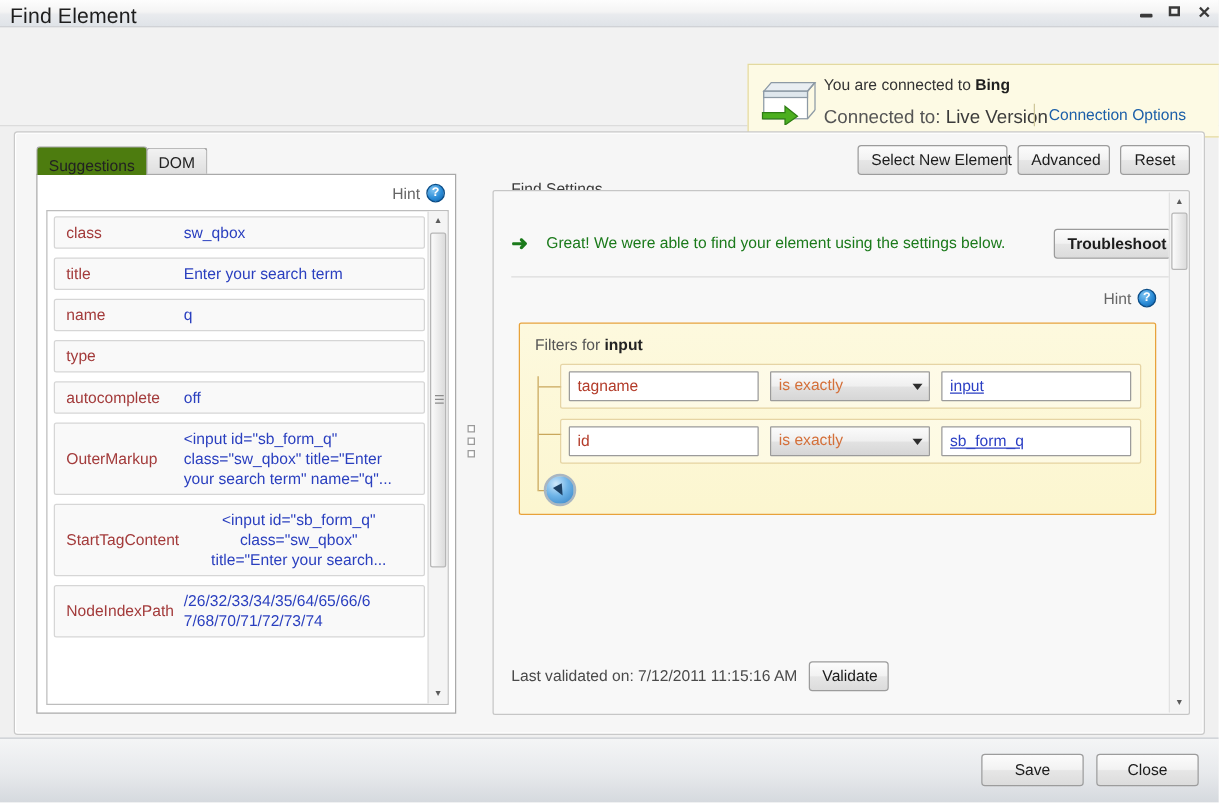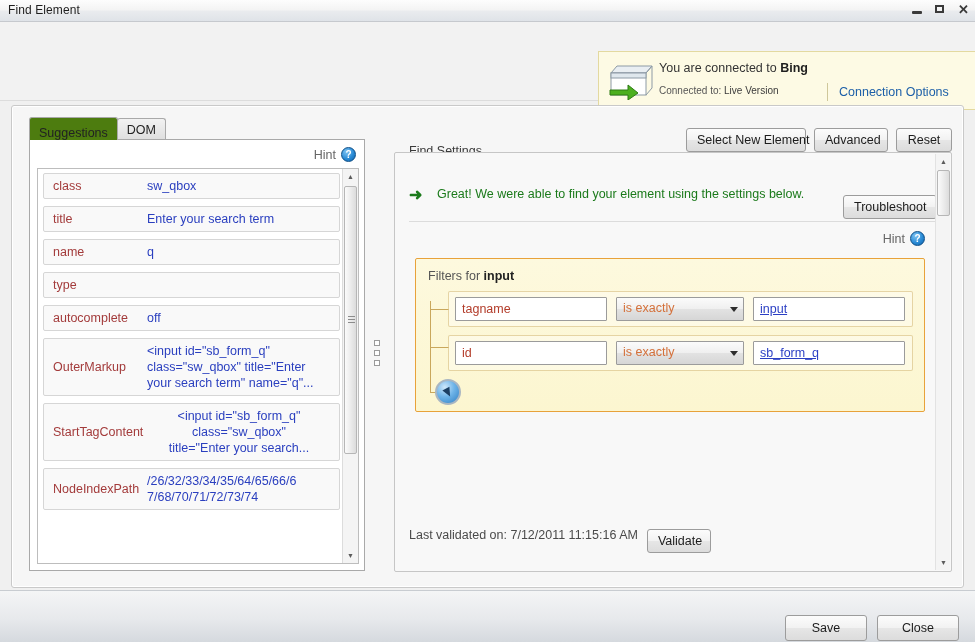--- a/index.html
+++ b/index.html
@@ -18,21 +18,21 @@
 
   
   .titlebar {
     position: absolute; left: 0; top: 0; width: 975px; height: 22px;
     background: linear-gradient(to bottom, #fdfdfd 0%, #f4f4f4 45%, #e9ebee 55%, #dfe3e8 100%);
     border-bottom: 1px solid #c6c9ce;
     box-sizing: border-box;
   }
   .title-text {
     position: absolute; left: 8px; top: 3px;
-    font-size: 12px; color: #1e1e1e; letter-spacing: .1px;
+    font-size: 17px; color: #1e1e1e; letter-spacing: .1px;
   }
   .wincontrols { position: absolute; right: 4px; top: 3px; display: flex; gap: 8px; align-items: center; }
   .wc { width: 15px; height: 14px; position: relative; cursor: default; }
   .wc-min::after {
     content: ""; position: absolute; left: 2px; top: 8px; width: 10px; height: 3px;
     background: #3a3a3a; border-radius: 1px;
   }
   .wc-max::after {
     content: ""; position: absolute; left: 2px; top: 2px; width: 9px; height: 8px;
     border: 2px solid #3a3a3a; box-sizing: border-box;
@@ -62,21 +62,21 @@
     background: #fdfae4; border: 1px solid #e3d9a0; box-sizing: border-box;
   }
   .conn-icon {
     position: absolute; left: 9px; top: 10px; width: 46px; height: 38px;
   }
   .conn-line1 {
     position: absolute; left: 60px; top: 9px; font-size: 12.5px; color: #333;
   }
   .conn-line1 b { font-weight: bold; color: #1f1f1f; }
   .conn-line2 {
-    position: absolute; left: 60px; top: 33px; font-size: 10px; color: #555;
+    position: absolute; left: 60px; top: 33px; font-size: 15px; color: #555;
   }
   .conn-line2 .lv { color: #3b3b3b; }
   .conn-sep {
     position: absolute; left: 228px; top: 31px; width: 1px; height: 18px; background: #cfc79a;
   }
   .conn-link {
     position: absolute; left: 240px; top: 33px; font-size: 12.5px;
     color: #1c5fa8; text-decoration: none; cursor: pointer;
   }
 
@@ -166,21 +166,21 @@
     background: #fff; margin-bottom: 4px; box-sizing: border-box;
   }
 
   
   .btn {
     font-family: "Liberation Sans", sans-serif;
     font-size: 12.5px; color: #1c1c1c;
     background: linear-gradient(to bottom,#fcfcfc 0%,#f2f2f2 48%,#e6e6e6 52%,#dcdcdc 100%);
     border: 1px solid #9c9c9c; border-radius: 3px;
     padding: 0 10px; height: 24px; line-height: 22px; box-sizing: border-box;
-    cursor: pointer; white-space: nowrap; text-align: center; margin-top: 12px;
+    cursor: pointer; white-space: nowrap; text-align: center;
   }
 
   .top-btns { position: absolute; right: 11px; top: 10px; display: flex; gap: 8px; }
   .btn-select-new { width: 120px; }
   .btn-advanced { width: 74px; text-align: center; }
   .btn-reset { width: 56px; }
 
   
   .group {
     position: absolute; left: 382px; top: 46px; width: 558px; height: 420px;
@@ -193,21 +193,21 @@
   }
   .status-row {
     position: absolute; left: 14px; top: 30px; right: 14px; height: 30px;
   }
   .status-arrow {
     position: absolute; left: 0; top: 2px; font-size: 16px; color: #1b7a1b; font-weight: bold;
   }
   .status-text {
     position: absolute; left: 28px; top: 4px; font-size: 12.5px; color: #1b7a1b;
   }
-  .btn-troubleshoot { position: absolute; right: 0; top: 0; width: 94px; }
+  .btn-troubleshoot { position: absolute; right: 0; top: 0; width: 94px; font-weight: bold; }
   .group-hr {
     position: absolute; left: 14px; right: 14px; top: 68px; height: 1px; background: #dcdcdc;
   }
   .hint-row2 { position: absolute; right: 26px; top: 78px; display: flex; align-items: center; gap: 5px; }
 
   
   .filters-box {
     position: absolute; left: 20px; top: 105px; width: 510px; height: 154px;
     background: linear-gradient(to bottom,#fdf9de 0%,#fcf6d0 100%);
     border: 1px solid #e8a23a; border-radius: 2px; box-sizing: border-box;

